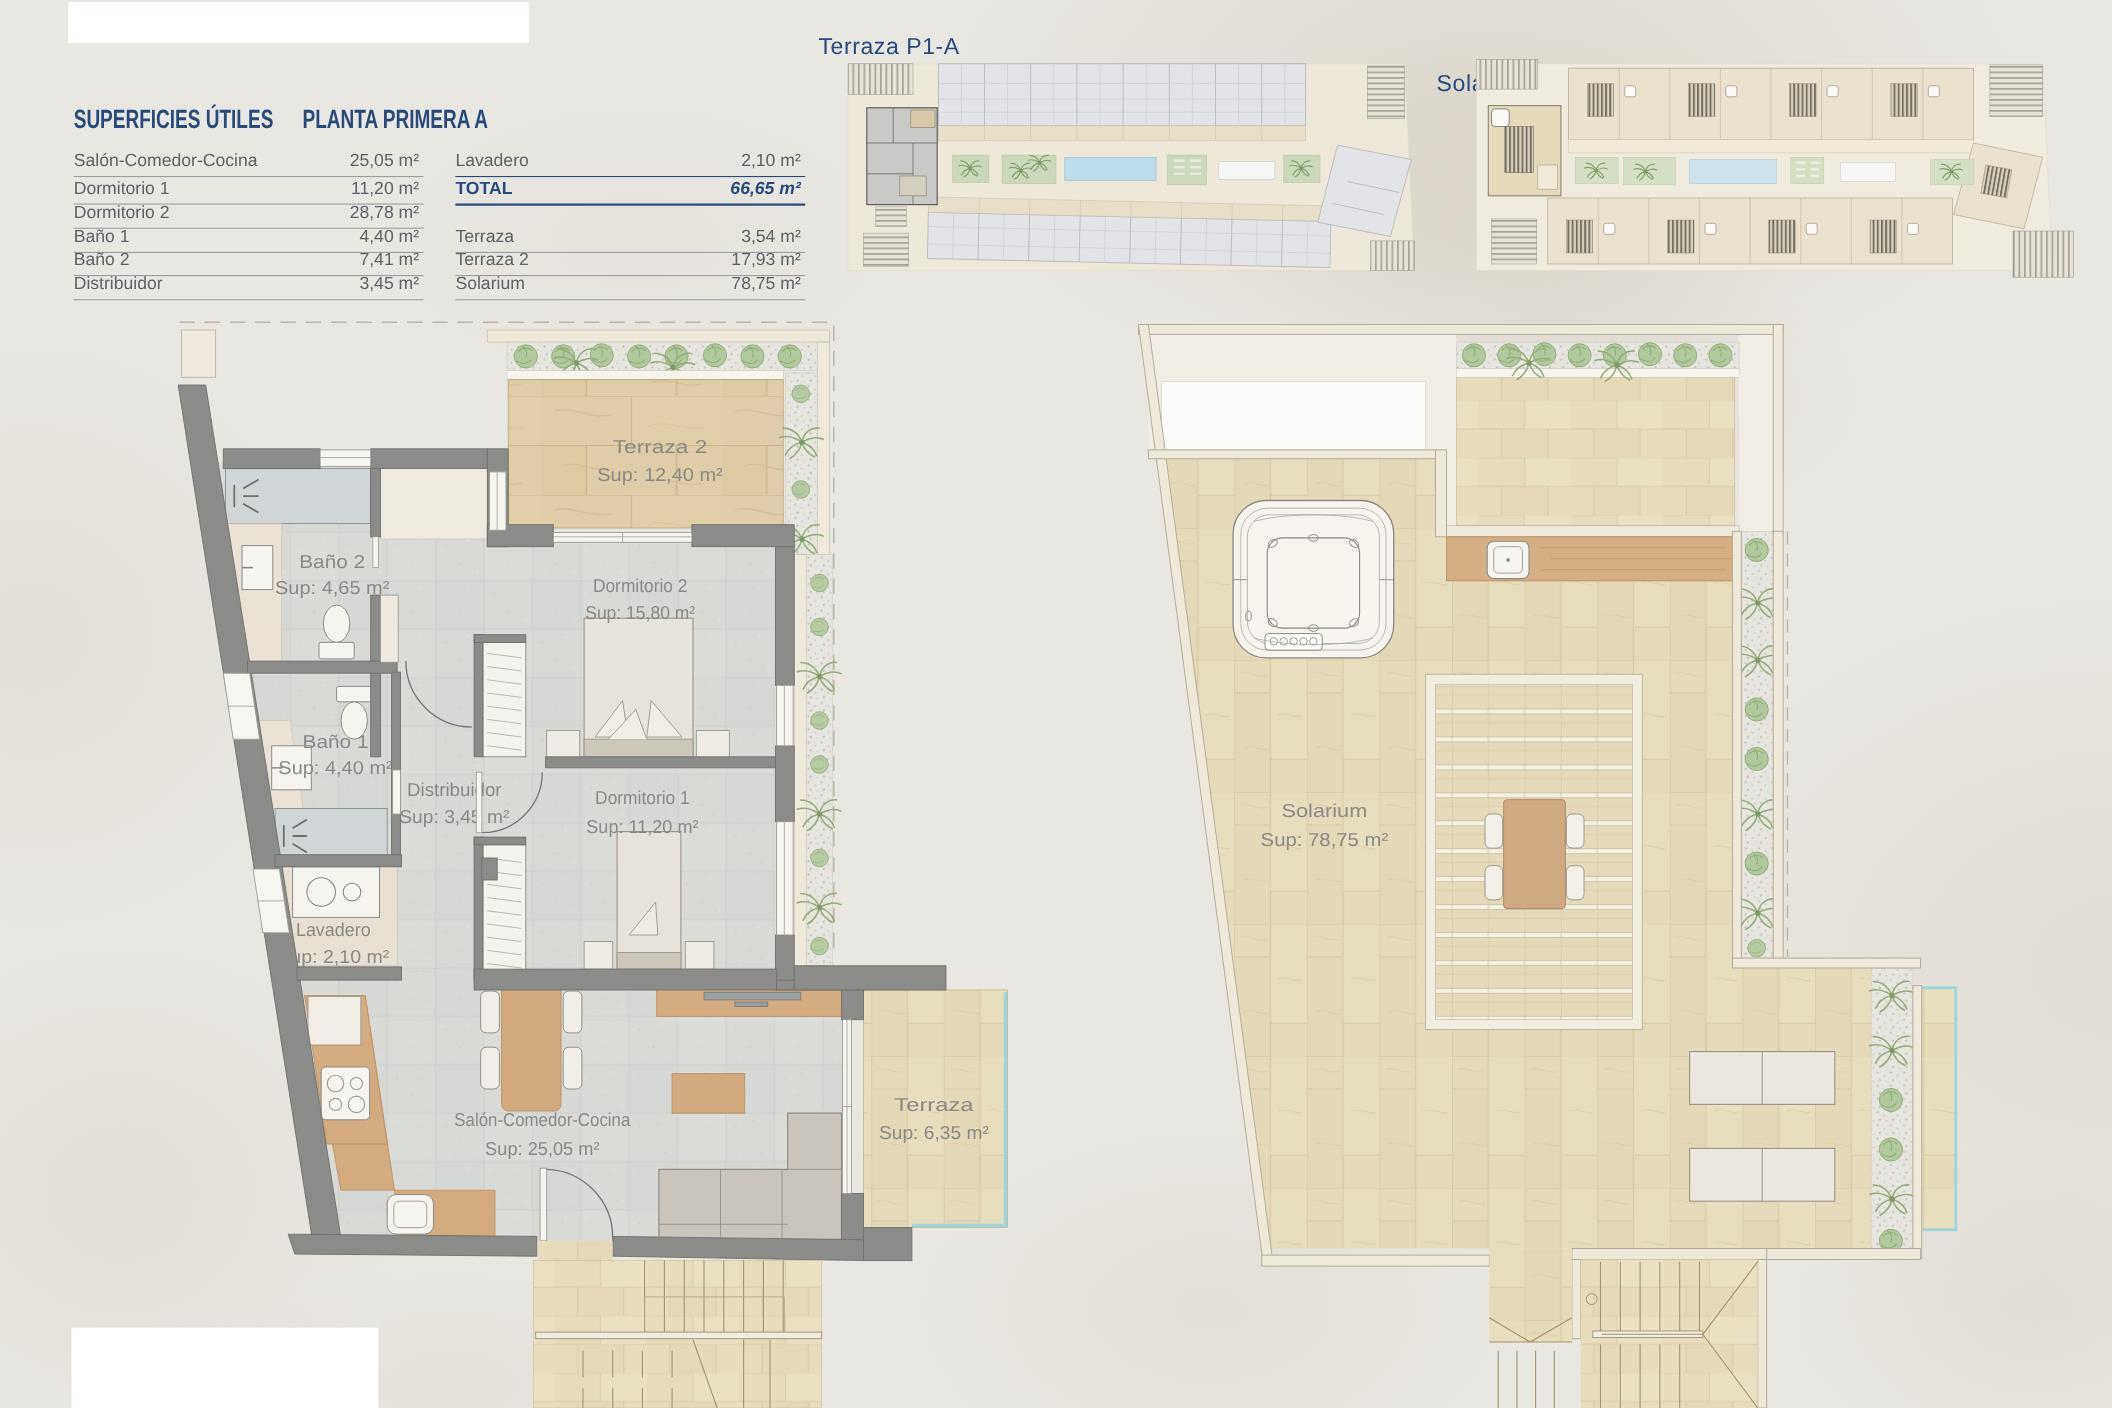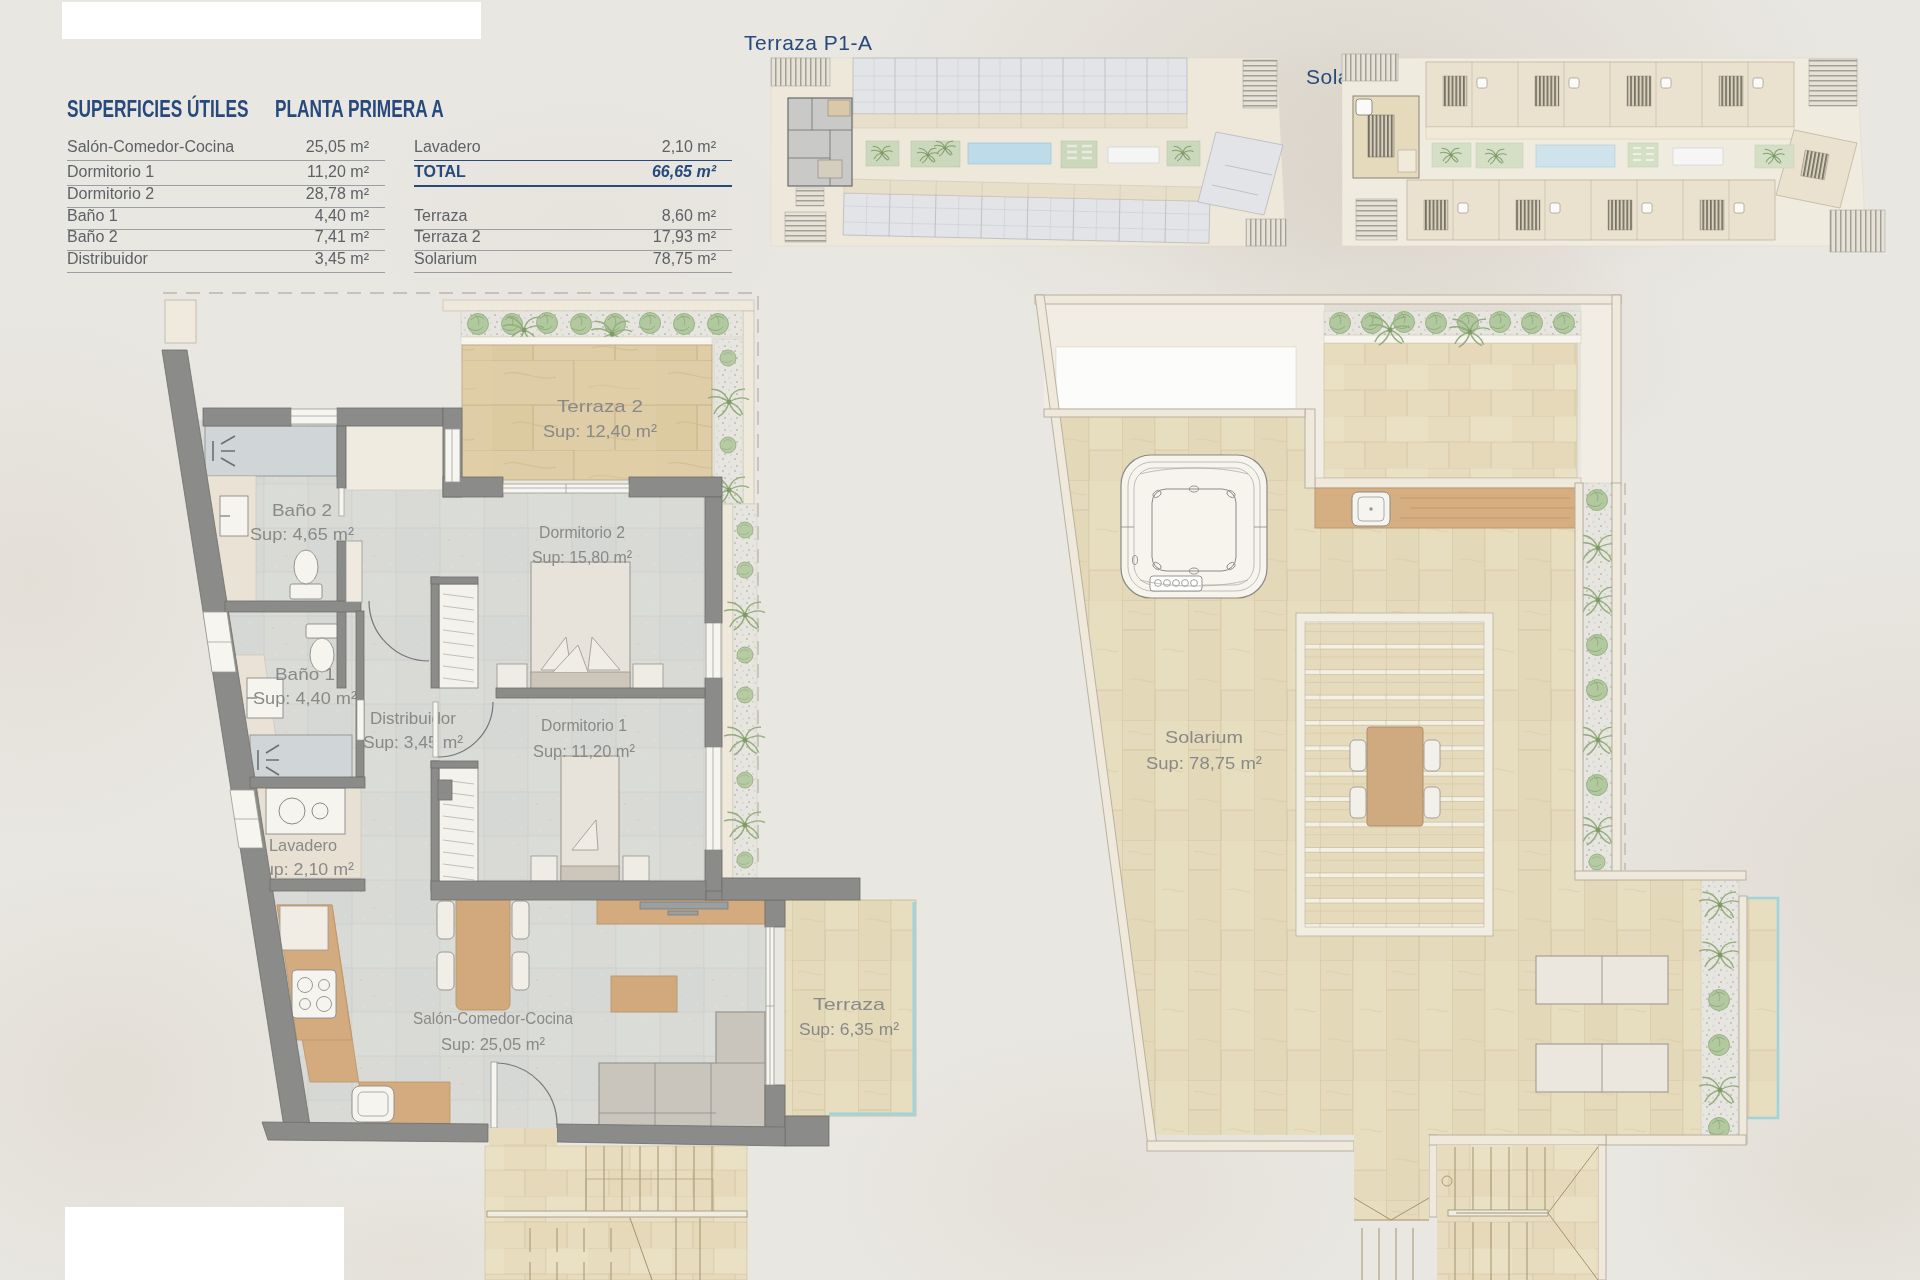--- a/index.html
+++ b/index.html
@@ -2,21 +2,21 @@
 <html><head>
 <meta charset="utf-8">
 <style>
   html,body{margin:0;padding:0;}
   body{width:1920px;height:1280px;position:relative;overflow:hidden;
        background:#e9e7e2;font-family:"Liberation Sans",sans-serif;}
   .abs{position:absolute;}
   .tbl-h{color:#27497b;font-size:24px;font-weight:bold;transform:scaleX(0.72);transform-origin:0 0;white-space:nowrap;}
   .row{position:absolute;width:318px;height:26px;border-bottom:1px solid #9b9fa3;font-size:16px;}
   .rl{position:absolute;left:0;bottom:4px;color:#5e6267;}
-  .rv{position:absolute;right:16px;bottom:4px;color:#5e6267;text-align:center;}
+  .rv{position:absolute;right:4px;bottom:4px;color:#5e6267;text-align:center;}
   .title{color:#27497b;font-size:21px;letter-spacing:0.5px;}
   .blob{position:absolute;border-radius:50%;}
 </style>
 </head>
 <body>
 
 <div class="blob" style="left:850px;top:-180px;width:1000px;height:560px;background:radial-gradient(closest-side,#d8d1c5aa,#d8d1c500);"></div>
 <div class="blob" style="left:1100px;top:30px;width:560px;height:330px;background:radial-gradient(closest-side,#d5cdc088,#d5cdc000);"></div>
 <div class="blob" style="left:1480px;top:530px;width:900px;height:700px;background:radial-gradient(closest-side,#dad2c688,#dad2c600);"></div>
 <div class="blob" style="left:-250px;top:300px;width:560px;height:560px;background:radial-gradient(closest-side,#ddd6cb77,#ddd6cb00);"></div>
@@ -62,21 +62,21 @@
 <div class="row" style="left:414px;top:134px;border-bottom-color:#27497b;">
     <span class="rl">Lavadero</span>
     <span class="rv">2,10 m²</span>
   </div>
 <div class="row" style="left:414px;top:159px;border-bottom:2px solid #27497b;">
     <span class="rl" style="color:#27497b;font-weight:bold;text-align:right;">TOTAL</span>
     <span class="rv" style="color:#27497b;font-weight:bold;font-style:italic;">66,65 m²</span>
   </div>
 <div class="row" style="left:414px;top:203px;">
     <span class="rl">Terraza</span>
-    <span class="rv">8,60 m²</span>
+    <span class="rv">3,54 m²</span>
   </div>
 <div class="row" style="left:414px;top:224px;">
     <span class="rl">Terraza 2</span>
     <span class="rv">17,93 m²</span>
   </div>
 <div class="row" style="left:414px;top:246px;">
     <span class="rl">Solarium</span>
     <span class="rv">78,75 m²</span>
   </div>
 

